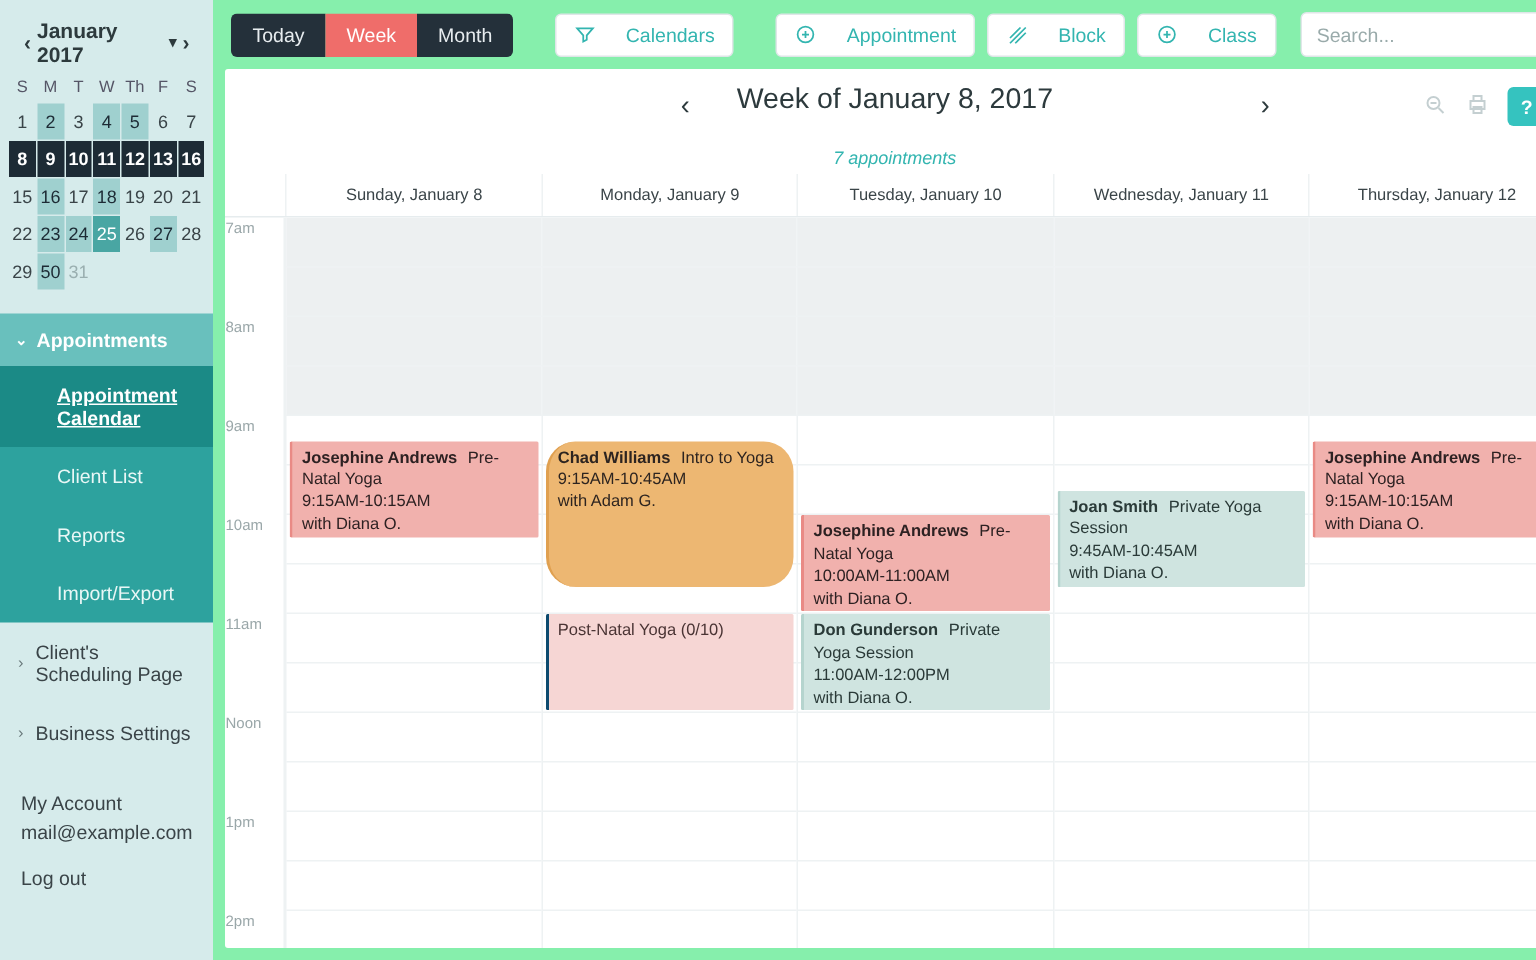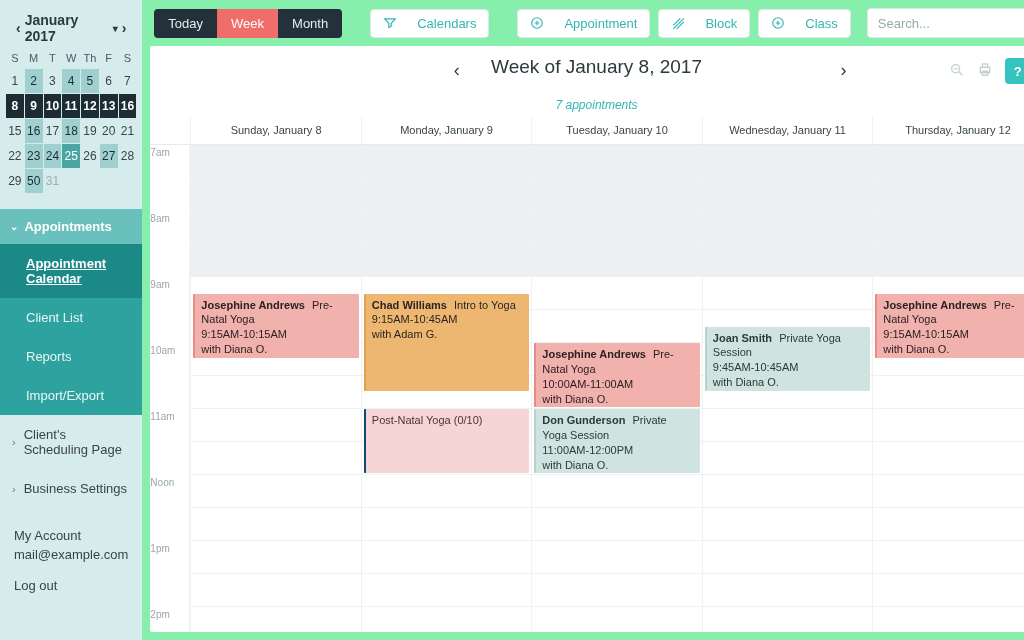--- a/index.html
+++ b/index.html
@@ -19,21 +19,21 @@
 .mini-cal-grid .day.muted { color: #9aafb0; }
 .mini-cal-grid .day.inweek { background: #1d2b35; color: #fff; font-weight: 700; }
 .mini-cal-grid .day.hl { background: #9fd0cf; color: #1d2b35; }
 .mini-cal-grid .day.today { background: #49a6a3; color: #fff; }
 
 .side-nav { margin-top: 4px; }
 .side-group-hdr { display: flex; align-items: center; gap: 6px; padding: 10px 10px; font-weight: 700; font-size: 13px; color: #29373a; cursor: pointer; }
 .side-group-hdr.top { background: #69c0bd; color: #fff; }
 .side-group-hdr.top.dark { background: #2da29e; }
 .side-sub { background: #2da29e; }
-.side-sub a { display: block; padding: 12px 10px 12px 26px; color: #e9f7f6; font-size: 13px; text-decoration: none; cursor: pointer; }
+.side-sub a { display: block; padding: 12px 10px 12px 38px; color: #e9f7f6; font-size: 13px; text-decoration: none; cursor: pointer; }
 .side-sub a.active { background: #1b8a86; color: #fff; font-weight: 700; text-decoration: underline; }
 .side-link { display: flex; align-items: center; gap: 8px; padding: 12px 12px; color: #3a4448; cursor: pointer; font-size: 13px; }
 .side-link .chev { color: #6a7a7c; font-size: 11px; }
 
 .side-account { padding: 16px 14px; color: #3a4448; font-size: 13px; }
 .side-account div { margin: 4px 0; }
 .side-account .logout { margin-top: 16px; cursor: pointer; }
 
 
 .main { flex: 1; display: flex; flex-direction: column; background: #86efac; position: relative; }
@@ -70,21 +70,21 @@
 .time-label { height: 66px; font-size: 10px; color: #9aa7a9; text-align: right; padding: 2px 20px 0 0; position: relative; }
 .day-col { position: relative; border-left: 1px solid #eef2f3; }
 .half-row { height: 33px; border-bottom: 1px solid #eef2f3; }
 .half-row.closed { background: #edf0f1; }
 
 .appt { position: absolute; left: 2px; right: 2px; border-radius: 1px; padding: 4px 6px; font-size: 11px; line-height: 1.35; overflow: hidden; cursor: pointer; }
 .appt .who { font-weight: 700; margin-right: 4px; }
 .appt .what { }
 .appt .when, .appt .with { display: block; }
 .c-rose { background: #f1b1ad; border-left: 2px solid #e98a85; color: #2d2122; }
-.c-orange { background: #edb772; border-left: 2px solid #e0a050; color: #2d2420; }
+.c-orange { background: #edb772; border-left: 2px solid #e0a050; color: #2d2420; border-radius: 20px; }
 .c-pink { background: #f6d6d4; border-left: 2px solid #0c4a6e; color: #4a3434; }
 .c-mint { background: #cfe4e0; border-left: 2px solid #b5d4ce; color: #2a3a38; }
 </style>
 </head>
 <body>
 
 <aside class="sidebar">
   <div class="mini-cal">
     <div class="mini-cal-hdr">
       <span class="nav">‹</span>

